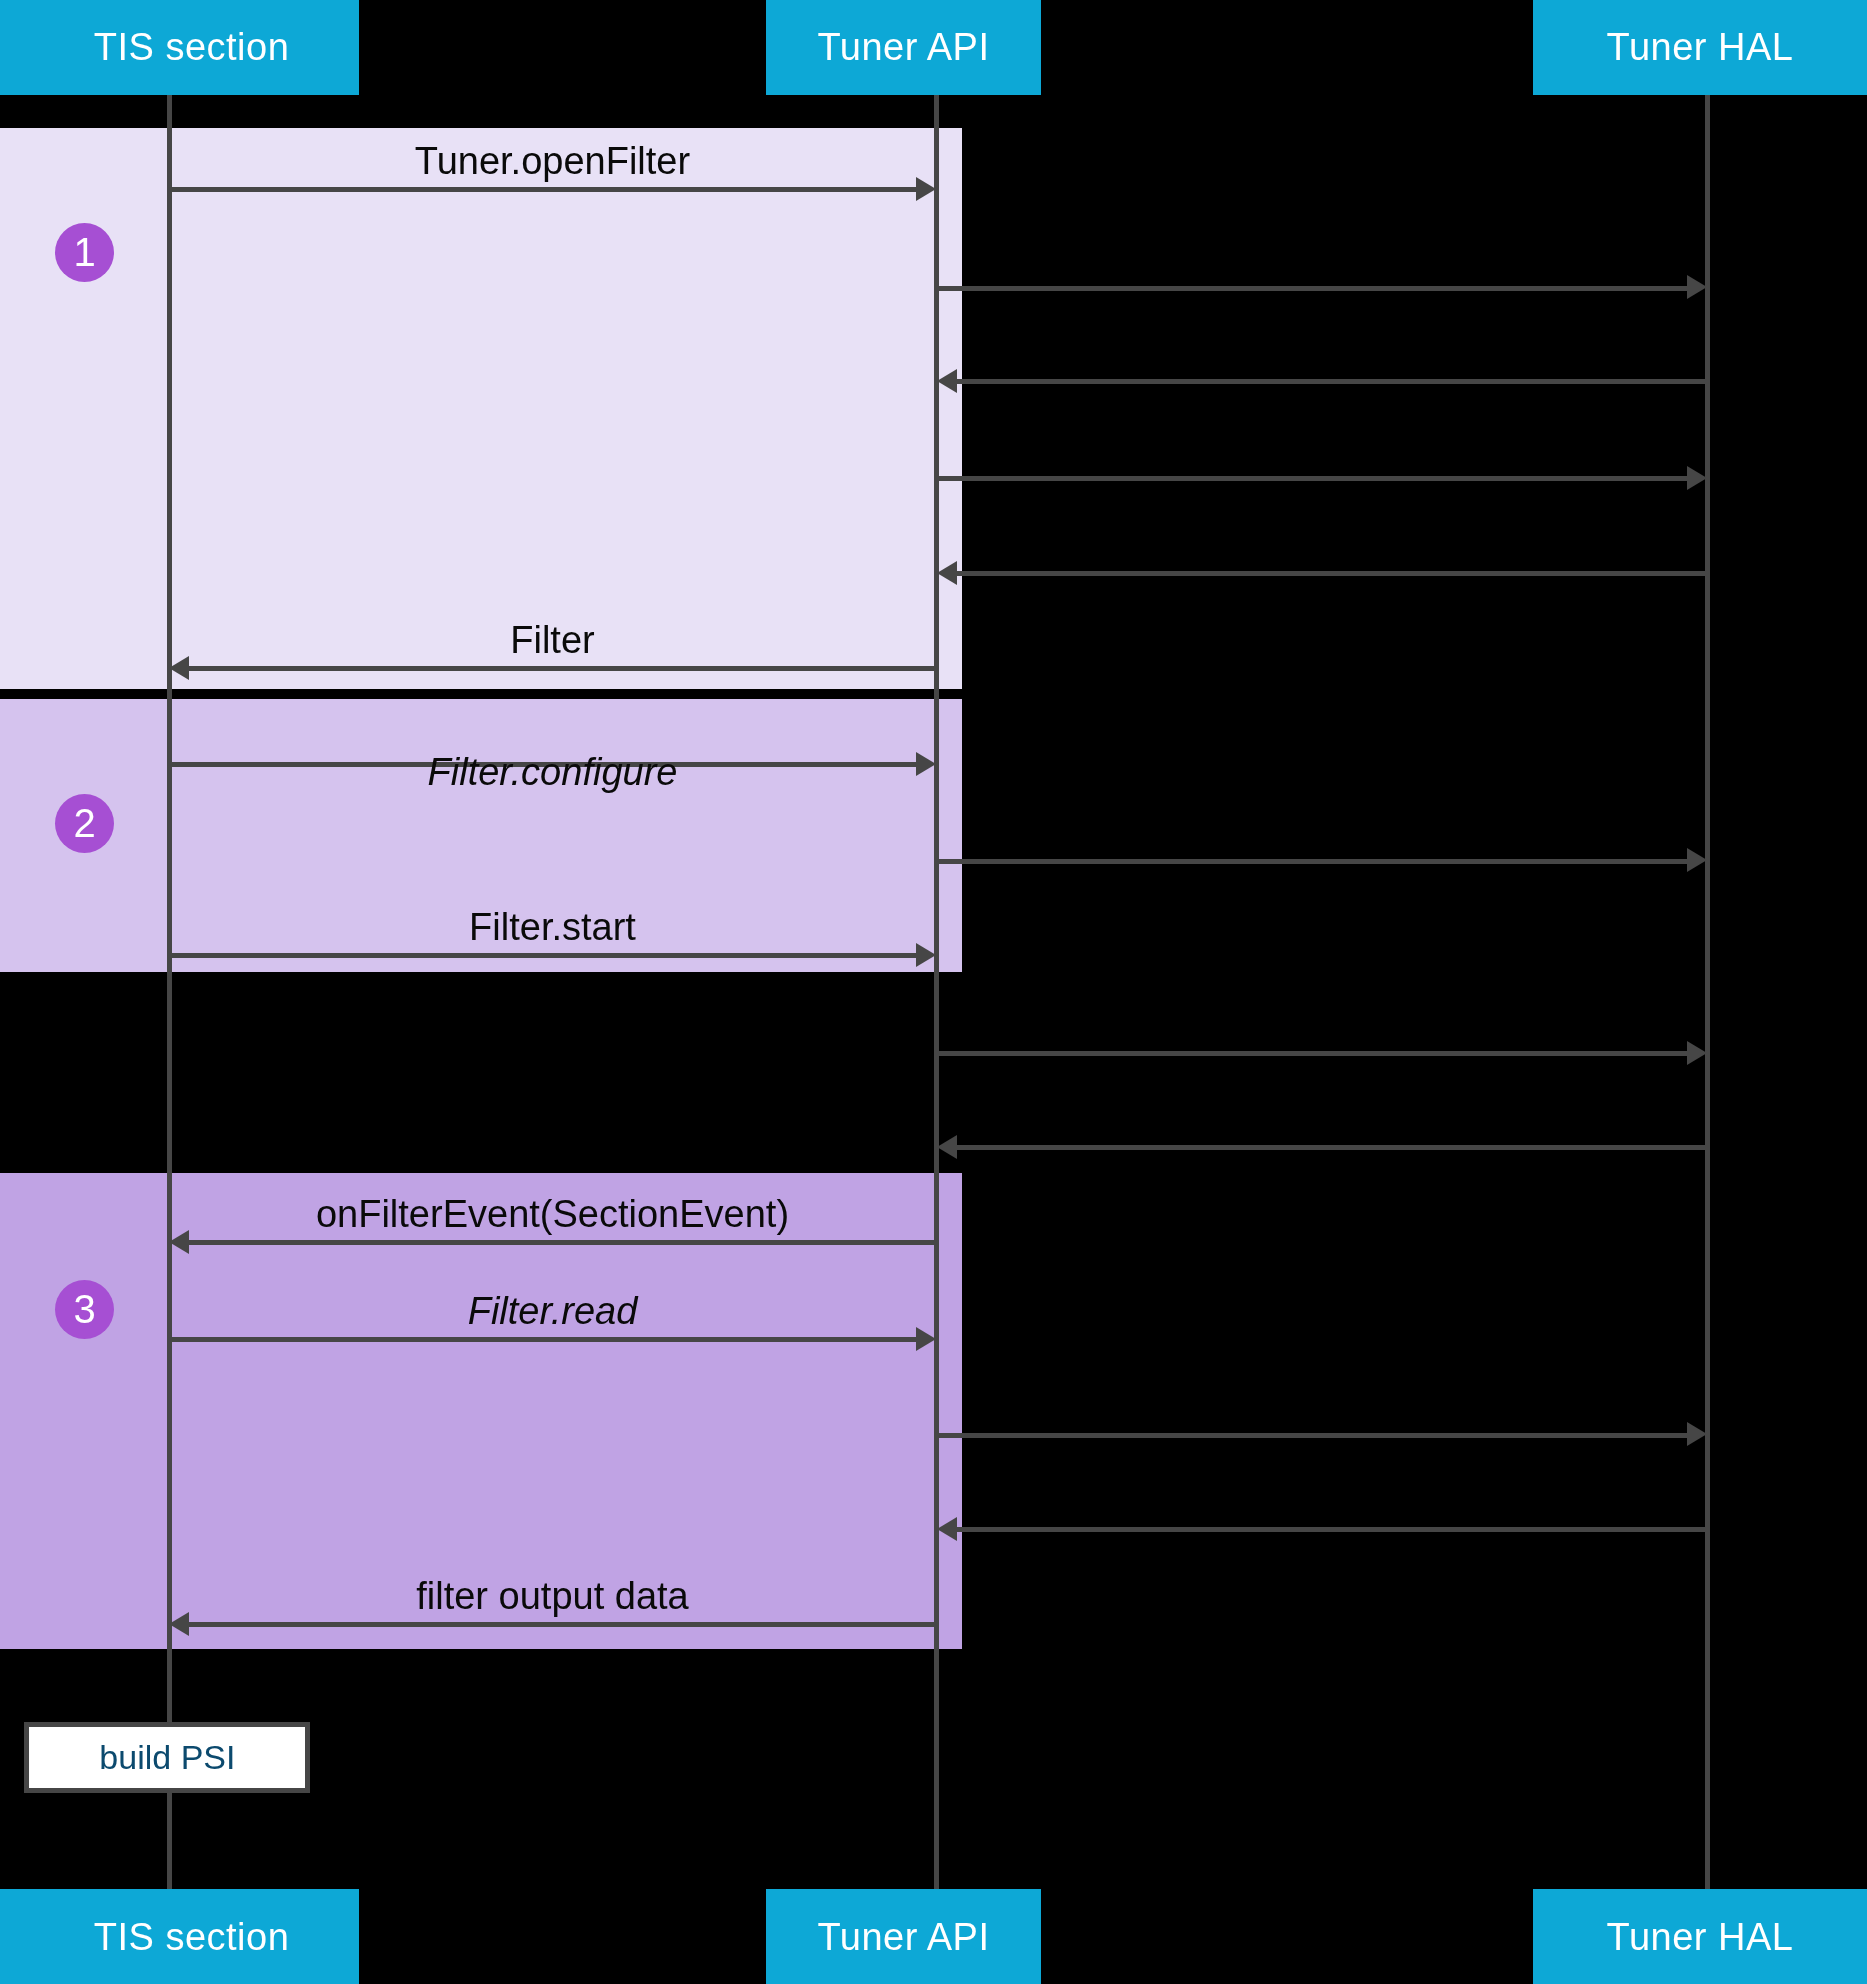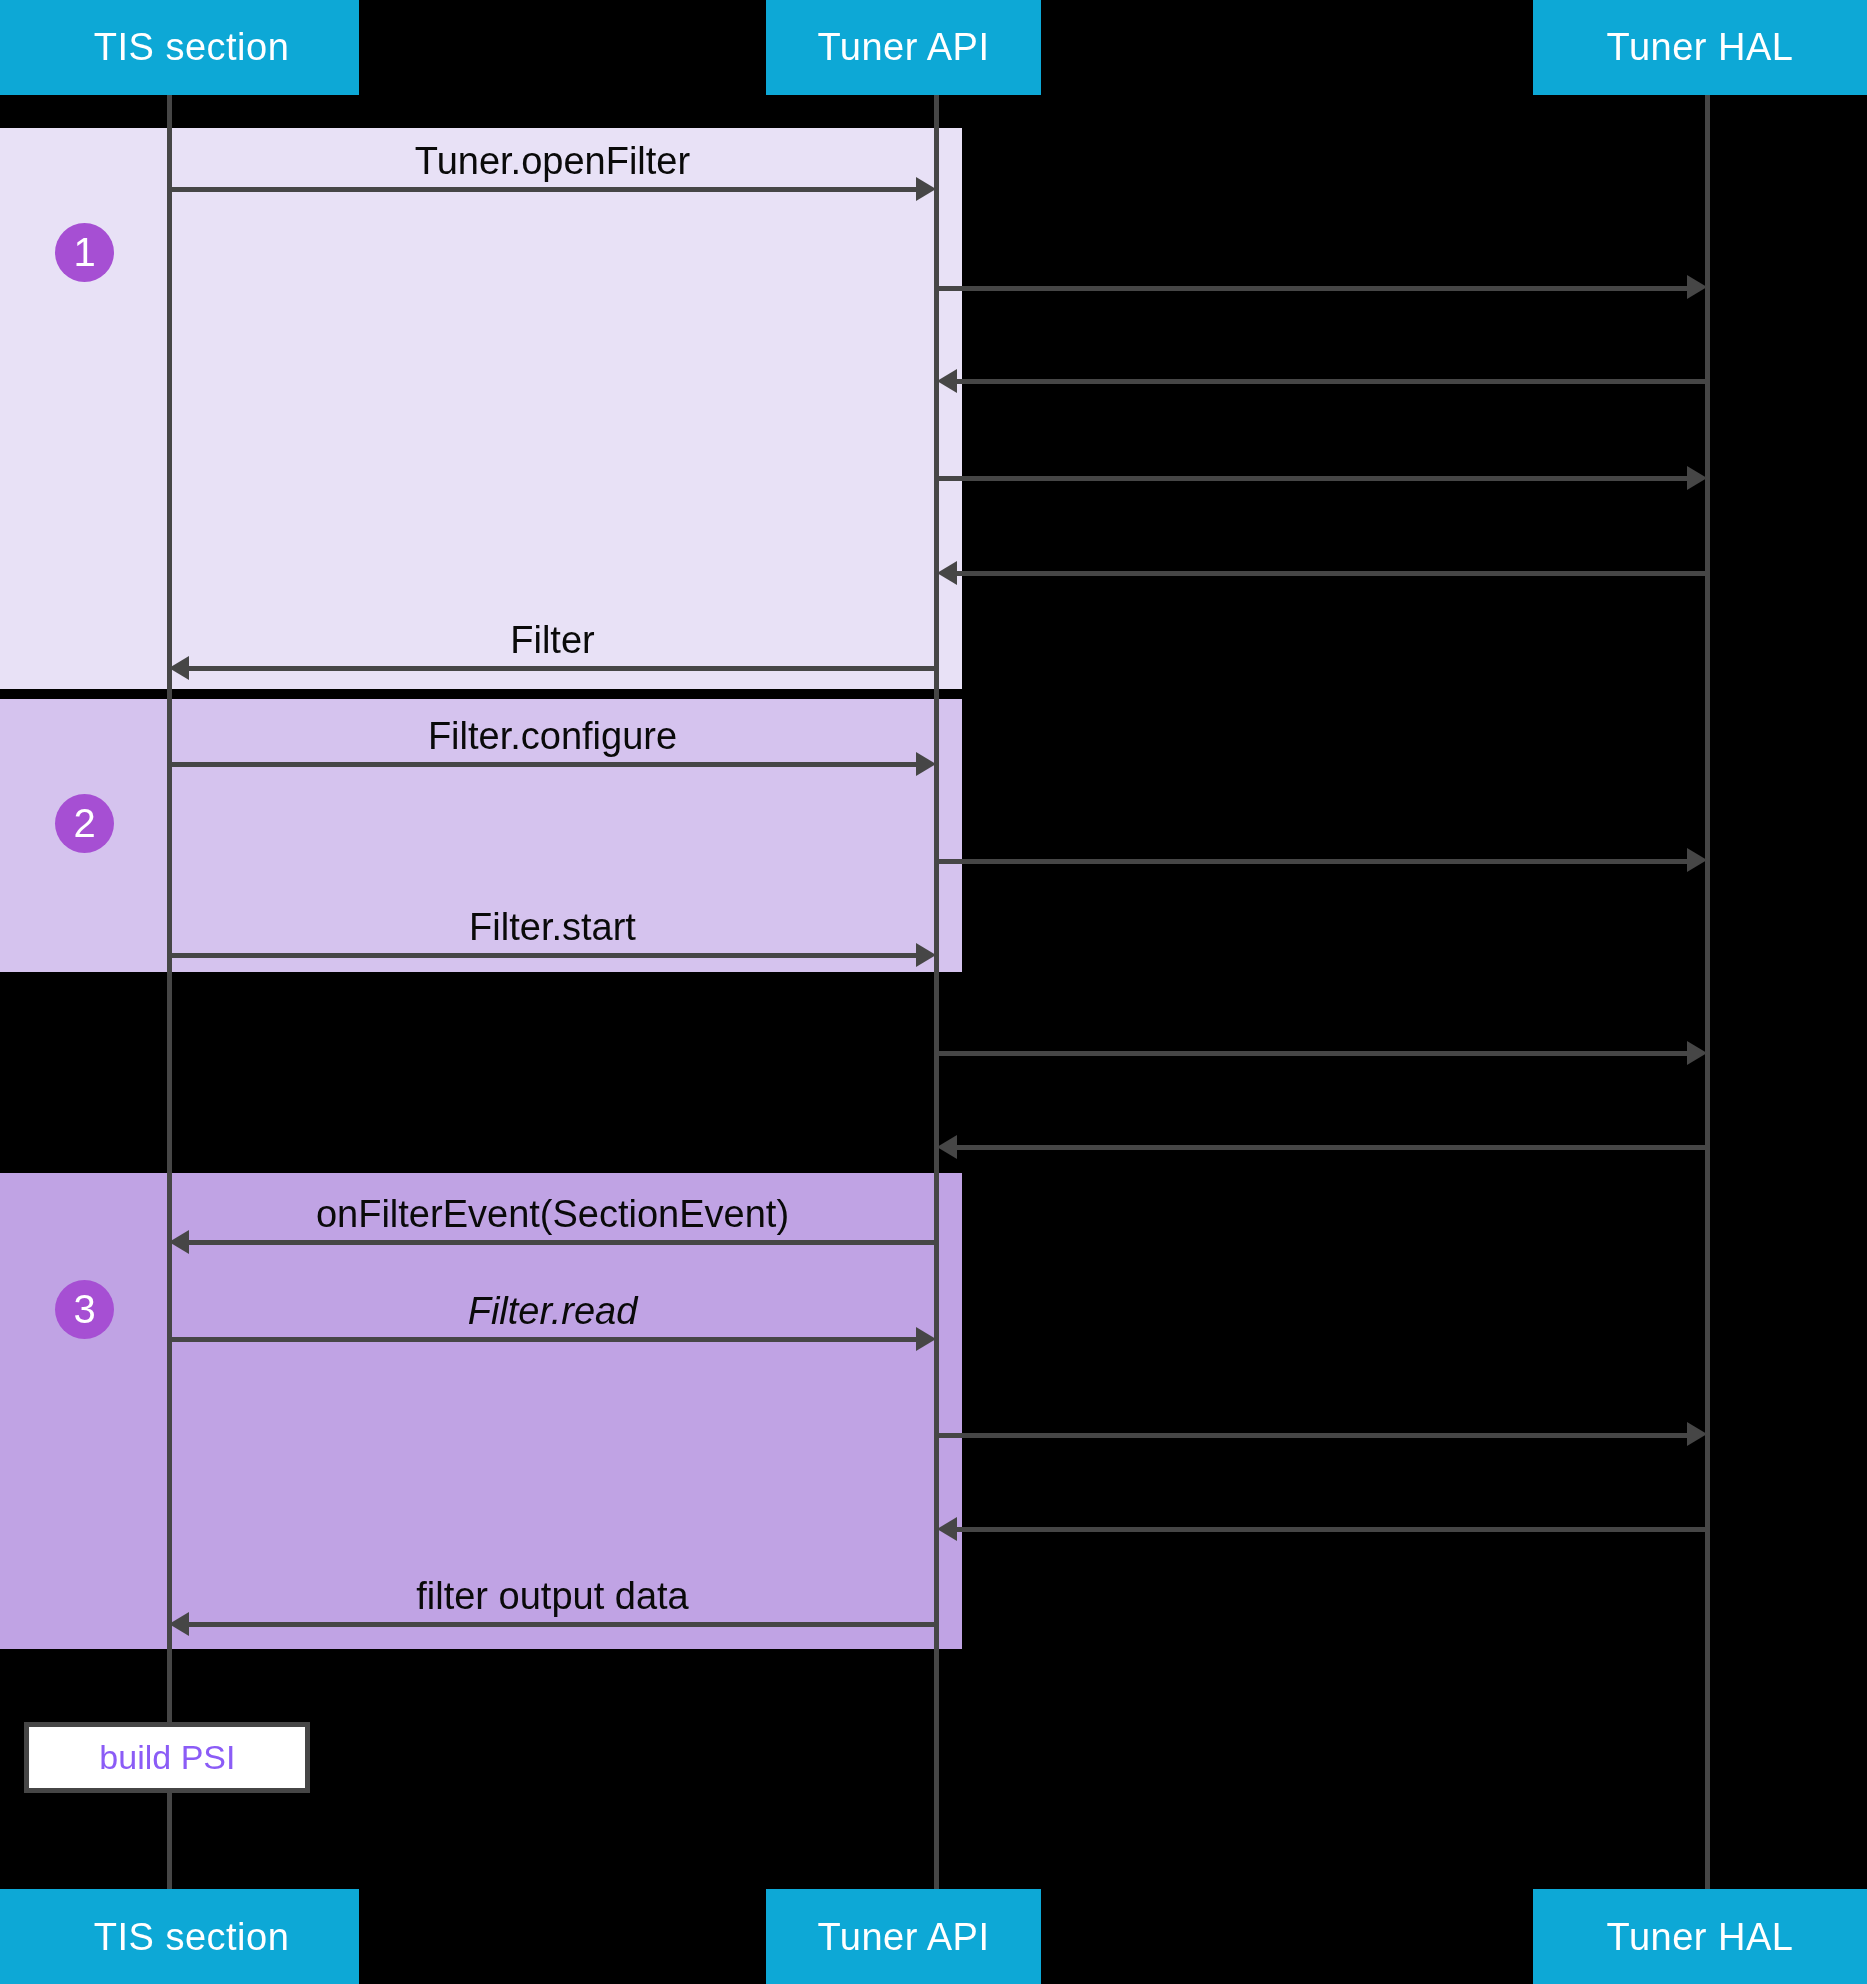--- a/index.html
+++ b/index.html
@@ -51,21 +51,21 @@
   .head.left{border-right:20px solid var(--line);}
   .msg-label{
     position:absolute;display:flex;align-items:flex-end;justify-content:center;
     height:44px;color:var(--label);font-size:38px;white-space:nowrap;
   }
   .note{
     position:absolute;left:24.4px;top:1722px;width:286px;height:71px;
     background:var(--note-bg);border:5.7px solid var(--line);
     box-sizing:border-box;
     display:flex;align-items:center;justify-content:center;
-    font-size:34px;color:#8b5cf6;
+    font-size:34px;color:#0c4a6e;
   }
 </style>
 </head>
 <body>
 
 <div id="canvas">
 
   <div class="phead p-tis row-top">TIS section</div>
   <div class="phead p-api row-top">Tuner API</div>
   <div class="phead p-hal row-top">Tuner HAL</div>
@@ -89,21 +89,21 @@
       <div class="head left" style="left: 937px; top: 369px;"></div>
       <div class="shaft" style="left: 937px; top: 476px; width: 753px;"></div>
       <div class="head right" style="left: 1687px; top: 466px;"></div>
       <div class="shaft" style="left: 955px; top: 571px; width: 753px;"></div>
       <div class="head left" style="left: 937px; top: 561px;"></div>
       <div class="shaft" style="left: 187px; top: 666px; width: 749px;"></div>
       <div class="head left" style="left: 169px; top: 656px;"></div>
       <div class="msg-label" style="left: 169px; width: 767px; top: 618px;">Filter</div>
       <div class="shaft" style="left: 169px; top: 762px; width: 749px;"></div>
       <div class="head right" style="left: 916px; top: 752px;"></div>
-      <div class="msg-label" style="left: 169px; width: 767px; top: 714px;">Filter.configure</div>
+      <div class="msg-label" style="left: 169px; width: 767px; top: 750px; font-style: italic;">Filter.configure</div>
       <div class="shaft" style="left: 937px; top: 859px; width: 753px;"></div>
       <div class="head right" style="left: 1687px; top: 848px;"></div>
       <div class="shaft" style="left: 169px; top: 953px; width: 749px;"></div>
       <div class="head right" style="left: 916px; top: 943px;"></div>
       <div class="msg-label" style="left: 169px; width: 767px; top: 905px;">Filter.start</div>
       <div class="shaft" style="left: 937px; top: 1051px; width: 753px;"></div>
       <div class="head right" style="left: 1687px; top: 1041px;"></div>
       <div class="shaft" style="left: 955px; top: 1145px; width: 753px;"></div>
       <div class="head left" style="left: 937px; top: 1135px;"></div>
       <div class="shaft" style="left: 187px; top: 1240px; width: 749px;"></div>

